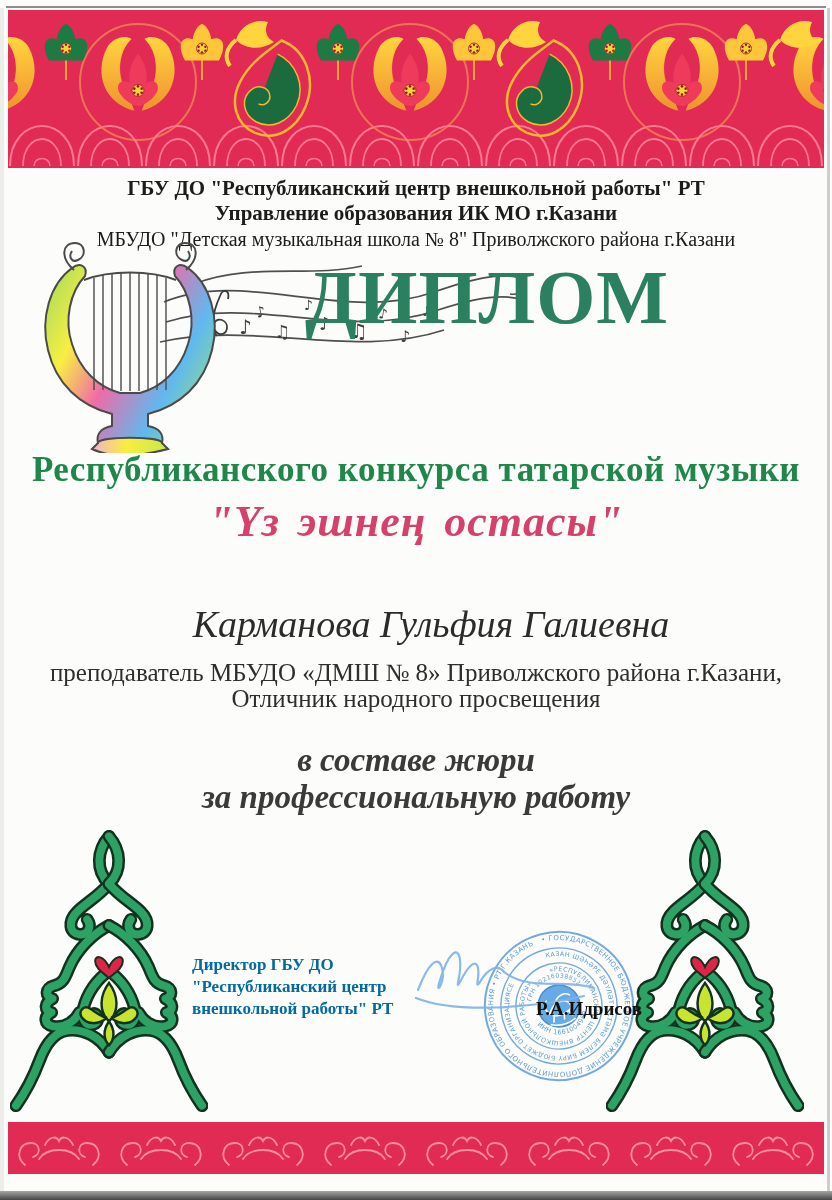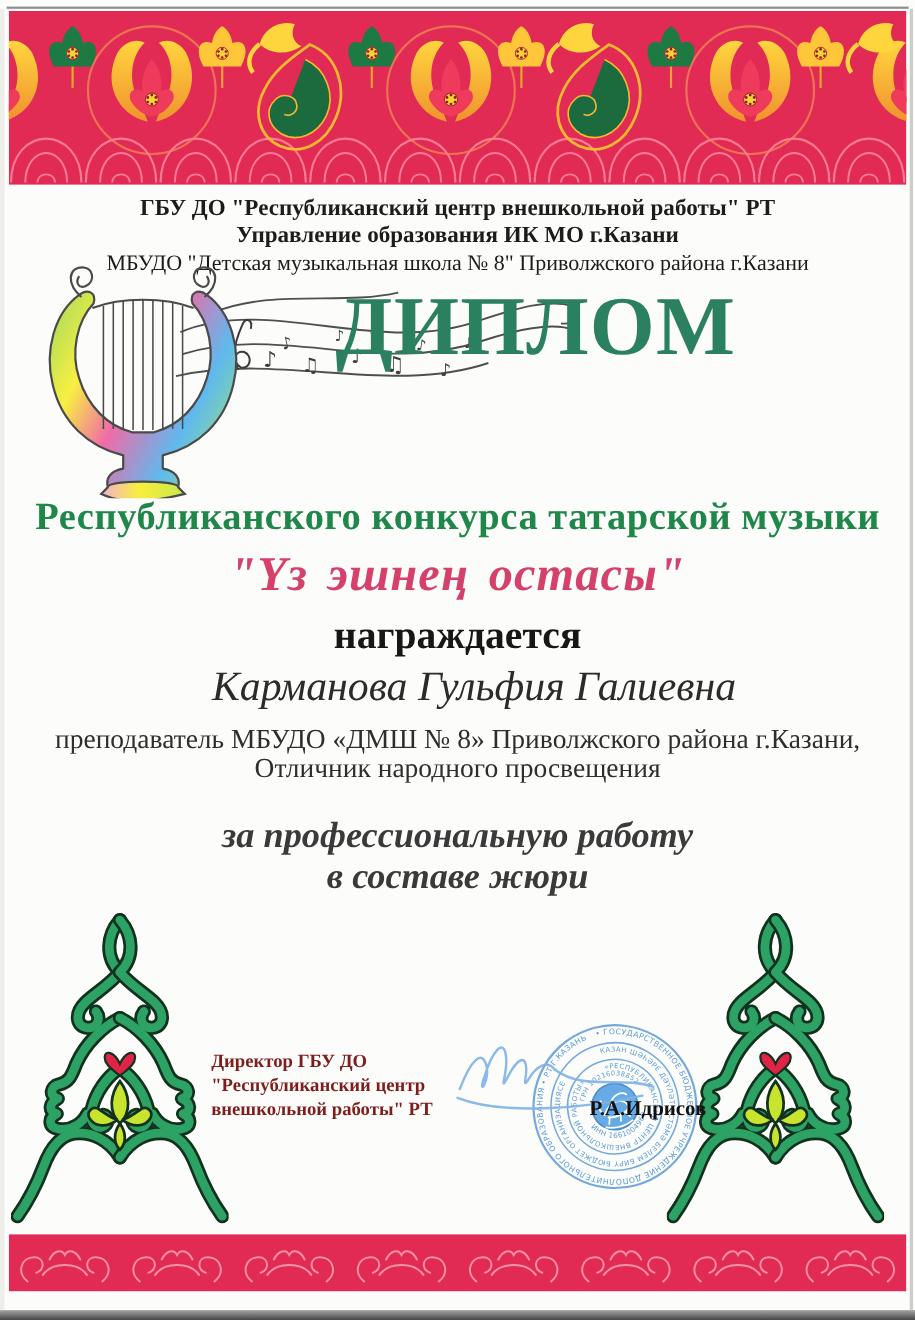--- a/index.html
+++ b/index.html
@@ -30,21 +30,21 @@
   .contest-subtitle{top:496px;font-size:44px;font-weight:bold;font-style:italic;color:#d5416b;letter-spacing:1px;word-spacing:6px;}
   .award-label{top:556px;font-size:36px;font-weight:bold;color:#171717;}
   .recipient-name{top:602px;font-size:38px;font-style:italic;color:#2b2b2b;padding-left:30px;}
   .recipient-desc{top:660px;font-size:25px;color:#2e2e2e;line-height:26px;}
   .reason{top:742px;font-size:33px;font-weight:bold;font-style:italic;color:#3a3a3a;line-height:37px;}
 
   .ornament{width:198px;height:298px;}
   .orn-left{left:10px;top:822px;}
   .orn-right{left:606px;top:822px;}
 
-  .sig-block{left:192px;top:954px;width:240px;font-size:17px;font-weight:bold;line-height:22px;color:#7f1d1d;text-align:left;}
+  .sig-block{left:192px;top:954px;width:240px;font-size:17px;font-weight:bold;line-height:22px;color:#0369a1;text-align:left;}
   .signature-ink{left:412px;top:936px;}
   .stamp{left:477px;top:924px;}
   .signer-name{left:536px;top:998px;font-size:19px;font-weight:bold;color:#111;text-align:right;}
   .year{top:1086px;font-size:21px;font-weight:bold;color:#161616;}
 
   
   .oo{fill:none;stroke:#13321e;stroke-width:13;stroke-linecap:round;stroke-linejoin:round;}
   .of{fill:none;stroke:#2da265;stroke-width:8;stroke-linecap:round;stroke-linejoin:round;}
 
   .stamp-text{font-family:"DejaVu Sans",sans-serif;fill:#4f94d4;letter-spacing:.4px;}
@@ -259,31 +259,30 @@
       <line x1="152" y1="40" x2="152" y2="152"></line>
     </g>
     <path fill="url(#footG)" stroke="#4a4a4a" stroke-width="2" d="M84,205 C84,198 148,198 148,205 L154,211 C118,220 98,220 78,211 Z"></path>
   </svg>
 
   <div class="abs title">ДИПЛОМ</div>
 
   <div class="abs ctr contest-name">Республиканского конкурса татарской музыки</div>
   <div class="abs ctr contest-subtitle">"Үз эшнең остасы"</div>
 
-  <div class="abs ctr award-label">награждается</div>
   <div class="abs ctr recipient-name">Карманова Гульфия Галиевна</div>
 
   <div class="abs ctr recipient-desc">
     <div>преподаватель МБУДО «ДМШ № 8» Приволжского района г.Казани,</div>
     <div>Отличник народного просвещения</div>
   </div>
 
   <div class="abs ctr reason">
+    <div>в составе жюри</div>
     <div>за профессиональную работу</div>
-    <div>в составе жюри</div>
   </div>
 
   <svg class="abs ornament orn-left" viewBox="0 0 200 300">
     <use href="#sym-ornament" width="200" height="300"></use>
   </svg>
   <svg class="abs ornament orn-right" viewBox="0 0 200 300">
     <use href="#sym-ornament" width="200" height="300"></use>
   </svg>
 
   <div class="abs sig-block">

